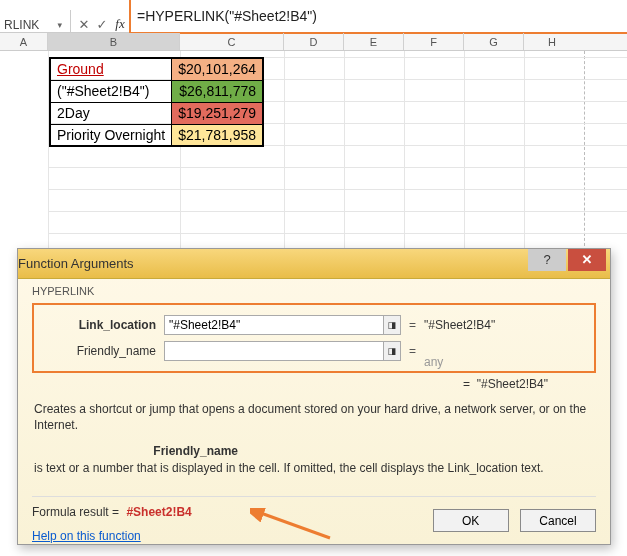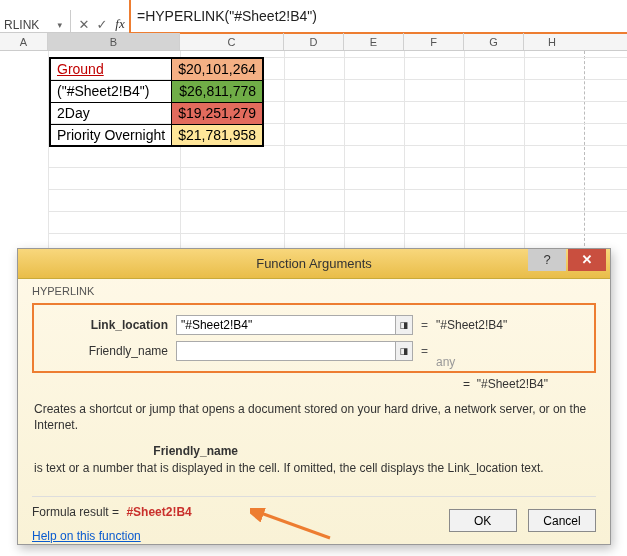--- a/index.html
+++ b/index.html
@@ -55,34 +55,34 @@
 .tbl td.rev { text-align:right; }
 .hlcell { color:#C00000; text-decoration: underline; }
 .editcell { background:#fff; }
 .dlg {
   position:absolute; left:17px; top:248px; width:594px; height:297px;
   border: 1px solid #999; background: linear-gradient(#FFF9E8,#F9F2D6);
   box-shadow: 2px 4px 10px rgba(0,0,0,0.25);
 }
 .dlg-title {
   height: 30px; background: linear-gradient(#F8D77C,#E9BD49);
-  display:flex; align-items:center; justify-content:center;
+  display:flex; align-items:center; 
   border-bottom:1px solid #c9aa3a; position:relative;
   color:#333; font-size:13px;
 }
 .dlg-help, .dlg-close {
   position:absolute; top:0; height:22px; width:38px;
   text-align:center; line-height:22px; font-size:13px; color:#fff;
 }
 .dlg-help { right:44px; background:#ccc; color:#333; }
 .dlg-close { right:4px; background:#C94F3F; font-weight:bold; }
 .dlg-body { padding: 6px 14px 10px 14px; font-size:12px; color:#333; }
 .fname { font-size:11px; color:#555; margin-bottom:6px; }
 .box-hl {
-  border: 2.5px solid #ED7D31; padding: 6px 22px;
+  border: 2.5px solid #ED7D31; padding: 6px 10px;
   background: rgba(255,255,255,0.0);
 }
 .argrow { display:flex; align-items:center; height:24px; margin:2px 0; }
 .arglab { width:120px; text-align:right; padding-right:8px; font-size:12px; }
 .argin {
   width:220px; height:20px; border:1px solid #aaa; padding:0 4px;
   font-size:12px; background:#fff; display:flex; align-items:center;
 }
 .argin input { border:none; outline:none; width:100%; font-size:12px; }
 .ref-btn {
@@ -94,21 +94,21 @@
 .rval { color:#333; }
 .rval.any { color:#999;margin-top:21px; }
 .desc { margin: 10px 2px 4px 2px; line-height:1.35; color:#333; }
 .desc .lbl { width:210px; text-align:right; font-weight:bold; padding-right:6px; }
 .desc .txt { flex:1; }
 .sepline { border-top:1px solid #ddd; margin: 20px 0 8px 0; }
 .fres { font-size:12px; }
 .fres .val { color:#C9302C; font-weight:bold; margin-left:4px; }
 .helplink { color:#0A5BCF; text-decoration:underline; cursor:pointer; display:inline-block; margin-top:10px; }
 .btns { position:absolute; right:14px; bottom:12px; }
-.btn { width:68px; height:23px; border:1px solid #8a8a8a; background:#f2f2f2; font-size:12px; margin-left:8px; cursor:pointer; }
+.btn { width:76px; height:23px; border:1px solid #8a8a8a; background:#f2f2f2; font-size:12px; margin-left:8px; cursor:pointer; }
 .arrow2 { position:absolute; left:250px; top:508px; pointer-events:none; }
 </style>
 </head>
 <body>
 
 <div class="fbar">
   <div class="namebox">
     <span>RLINK</span>
     <span class="chev">▾</span>
   </div>

